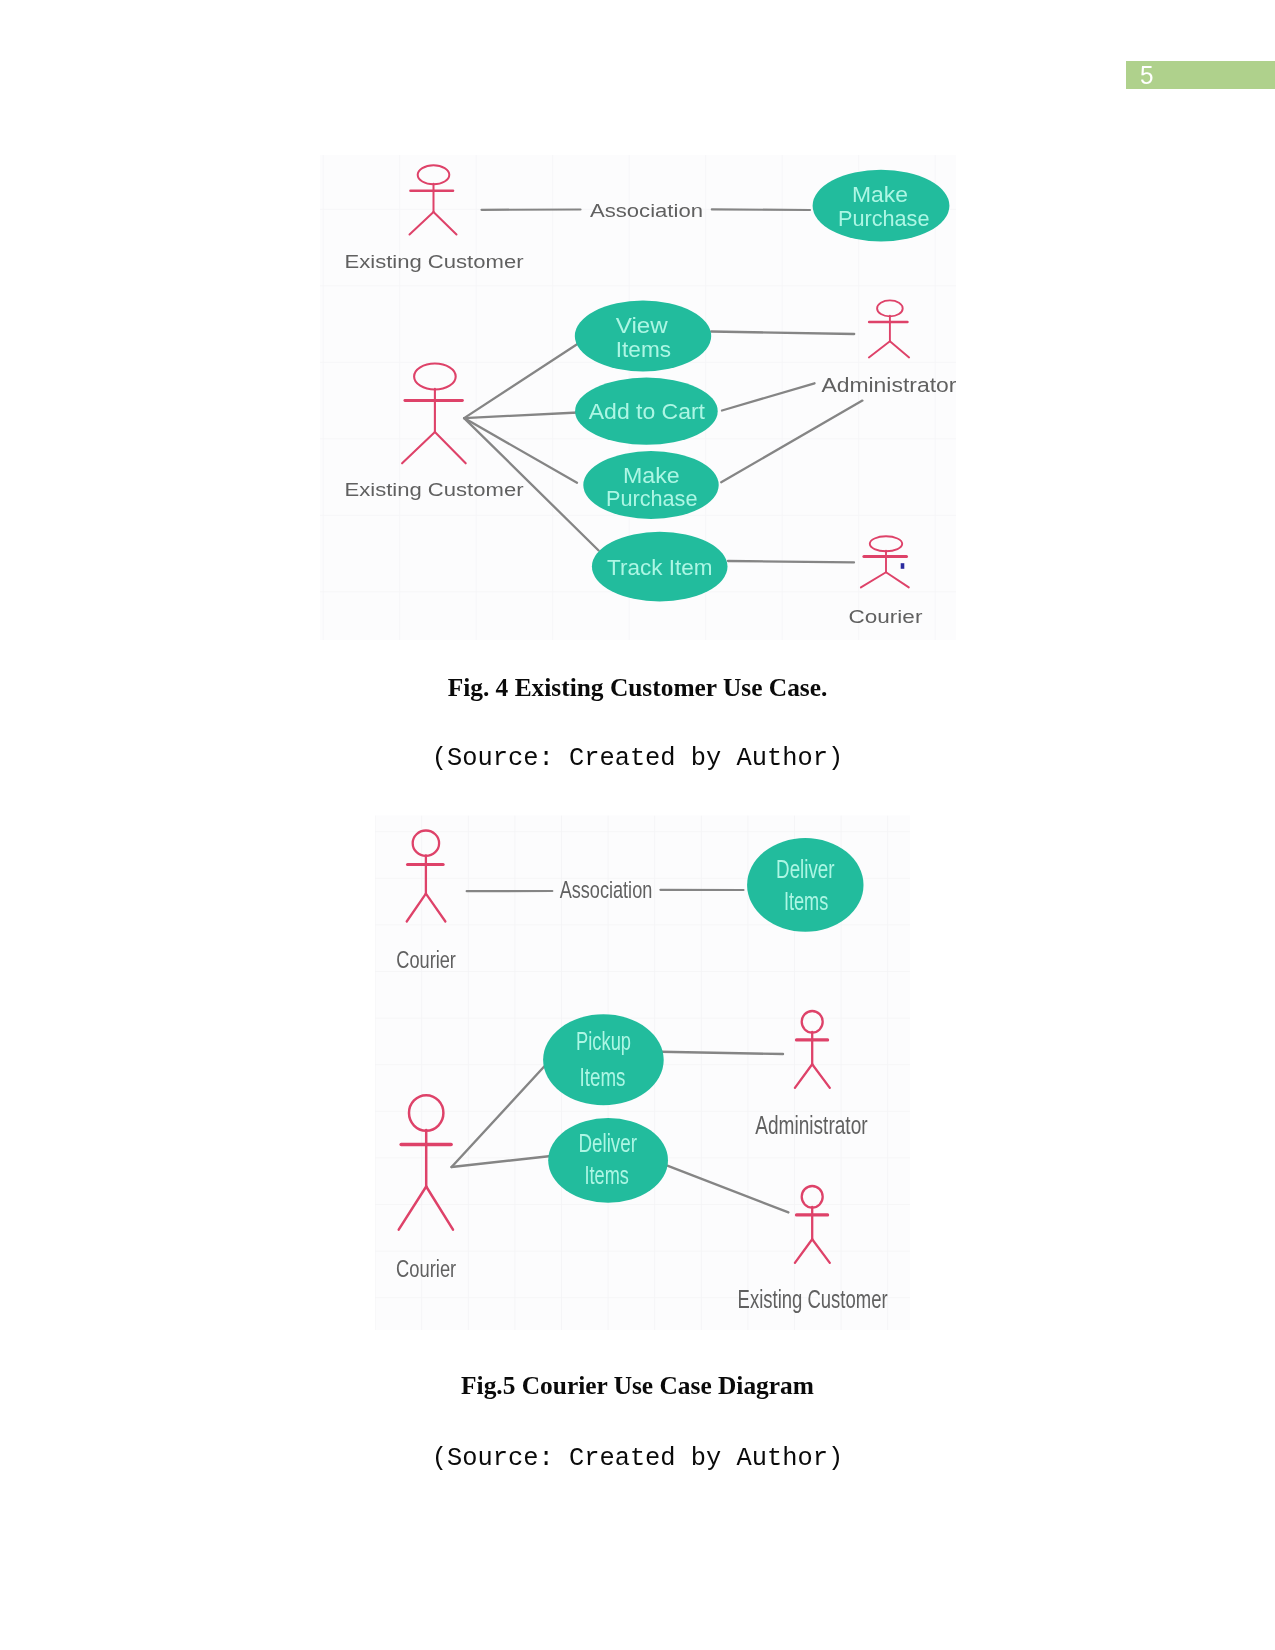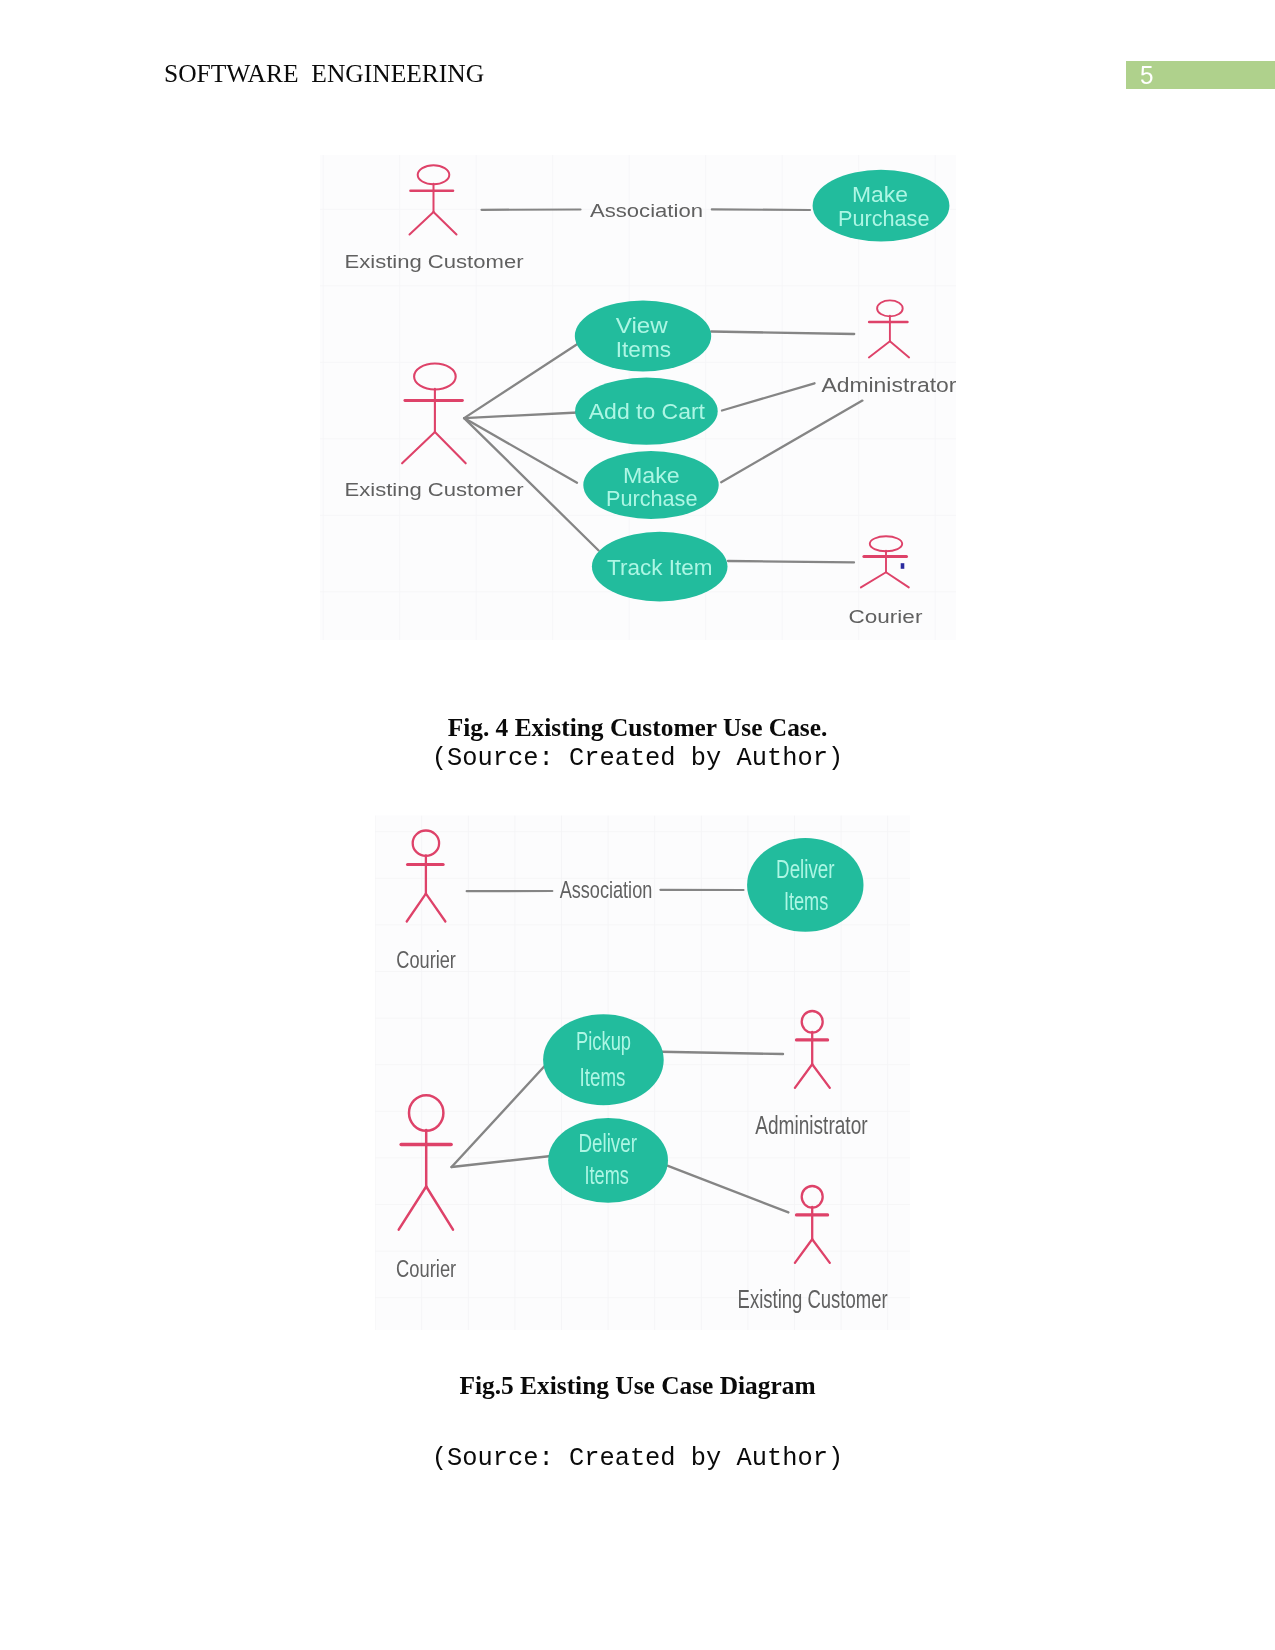--- a/index.html
+++ b/index.html
@@ -13,21 +13,20 @@
   .cap-b{font-weight:bold;font-size:25.4px;}
   .cap-n{font-size:25.4px;font-family:Liberation Mono, monospace;}
   svg.fig{position:absolute;}
   text{font-family:"Liberation Sans",sans-serif;}
   svg.fig text{dominant-baseline:alphabetic;}
 </style>
 </head>
 <body>
 
 <div class="page">
-  <div class="hdr-title">SOFTWARE  ENGINEERING</div>
   <div class="pagenum-band"></div>
   <div class="pagenum">5</div>
   <svg class="fig" style="left:300px;top:135px" width="680" height="525" viewBox="300 135 680 525" xmlns="http://www.w3.org/2000/svg">
   <defs>
     <pattern id="grid1" width="76.5" height="76.5" patternUnits="userSpaceOnUse" x="322.7" y="132.3">
       <rect width="76.5" height="76.5" fill="#fcfcfd"></rect>
       <path d="M0 0 L76.5 0 M0 0 L0 76.5" stroke="#f5f5f7" stroke-width="1.6" fill="none"></path>
     </pattern>
     <filter id="scan1" x="-5%" y="-5%" width="110%" height="110%">
       <feGaussianBlur stdDeviation="0.72"></feGaussianBlur>
@@ -182,17 +181,17 @@
   </g>
   <g>
     <text x="396.3" y="968.1" font-size="24.4" textLength="59.6" lengthAdjust="spacingAndGlyphs" fill="#616161">Courier</text>
     <text x="396.1" y="1276.8" font-size="24.4" textLength="60.1" lengthAdjust="spacingAndGlyphs" fill="#616161">Courier</text>
     <text x="755.3" y="1133.9" font-size="25.4" textLength="112.3" lengthAdjust="spacingAndGlyphs" fill="#616161">Administrator</text>
     <text x="737.6" y="1308.4" font-size="25.6" textLength="150.0" lengthAdjust="spacingAndGlyphs" fill="#616161">Existing Customer</text>
   </g>
   </g>
   </svg>
 
-  <div class="cap cap-b" style="top:713px">Fig. 4 Existing Customer Use Case.</div>
+  <div class="cap cap-b" style="top:673px">Fig. 4 Existing Customer Use Case.</div>
   <div class="cap cap-n" style="top:744px">(Source: Created by Author)</div>
-  <div class="cap cap-b" style="top:1371px">Fig.5 Existing Use Case Diagram</div>
+  <div class="cap cap-b" style="top:1371px">Fig.5 Courier Use Case Diagram</div>
   <div class="cap cap-n" style="top:1443.5px">(Source: Created by Author)</div>
 </div>
 
 </body></html>

